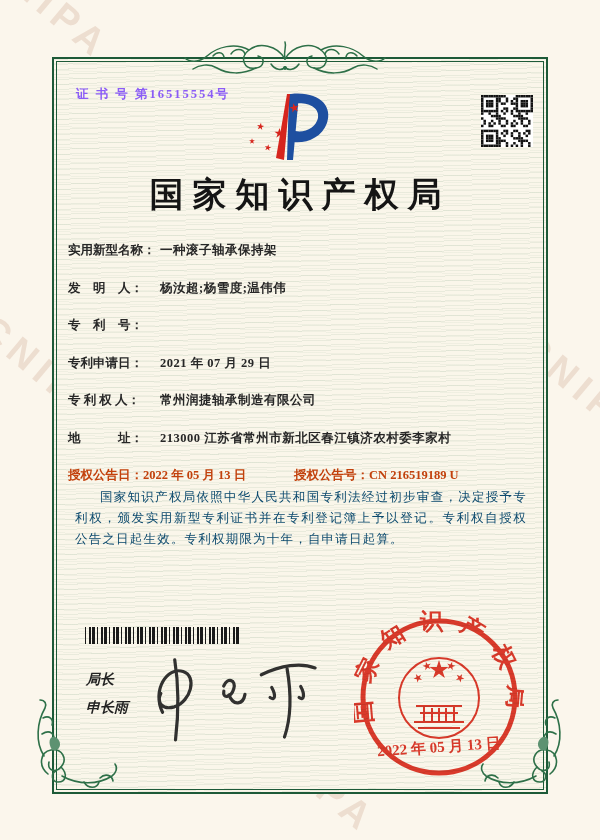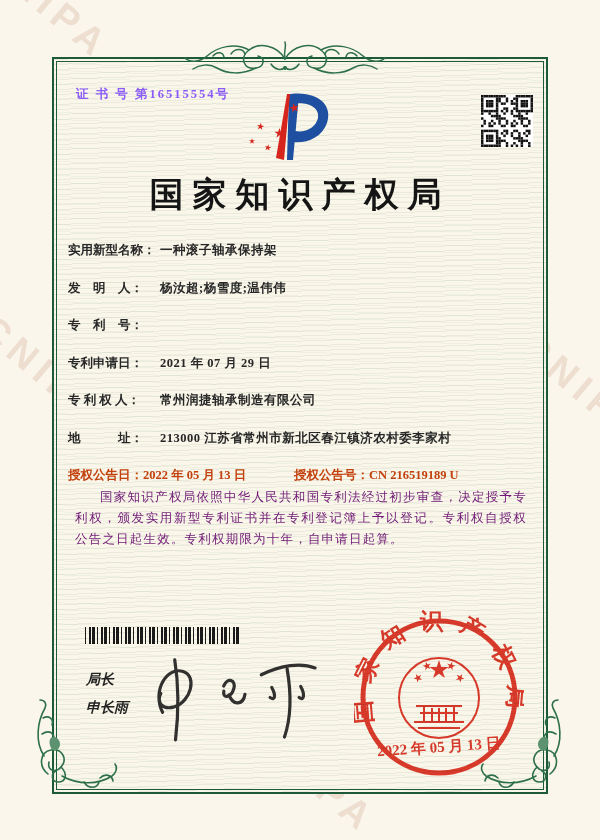--- a/index.html
+++ b/index.html
@@ -49,21 +49,21 @@
   .fields{position:absolute;left:68px;top:239px;width:452px;z-index:5;}
   .frow{display:flex;margin-bottom:15.5px;font-size:12.5px;font-weight:600;color:#272727;line-height:22px;}
   .flabel{flex:0 0 92px;white-space:nowrap;}
   .fvalue{flex:1;letter-spacing:0.5px;}
   .grant{display:flex;font-size:12.5px;font-weight:600;color:#c2410c;line-height:22px;}
   .grant .pair1{flex:0 0 226px;display:flex;}
   .grant .pair2{flex:1;display:flex;}
   .paras{position:absolute;left:75px;top:487px;width:452px;z-index:5;}
   .paras p{
     margin:0;padding:0;text-indent:2em;text-align:justify;
-    font-size:12.5px;line-height:21px;color:#701a75;letter-spacing:1.2px;
+    font-size:12.5px;line-height:21px;color:#0c4a6e;letter-spacing:1.2px;
   }
   .barcode{position:absolute;left:85px;top:627px;width:154px;height:17px;z-index:5;}
   .bureau{position:absolute;left:86px;top:666px;z-index:5;font-size:14px;font-weight:bold;color:#222;line-height:28px;font-style:italic;}
   .signature{position:absolute;left:132px;top:648px;width:190px;height:95px;z-index:6;transform:rotate(-2deg);}
   .seal{position:absolute;left:354px;top:610px;width:170px;height:170px;z-index:7;opacity:0.92;mix-blend-mode:multiply;}
   .page-num{position:absolute;left:52px;top:760px;width:492px;text-align:center;z-index:5;font-size:11.5px;color:#333;letter-spacing:1px;}
   .cont-note{position:absolute;left:0;top:798px;width:492px;text-align:center;z-index:5;font-size:13px;color:#333;letter-spacing:2px;margin-top:48px;}
 </style>
 </head>
 <body>

